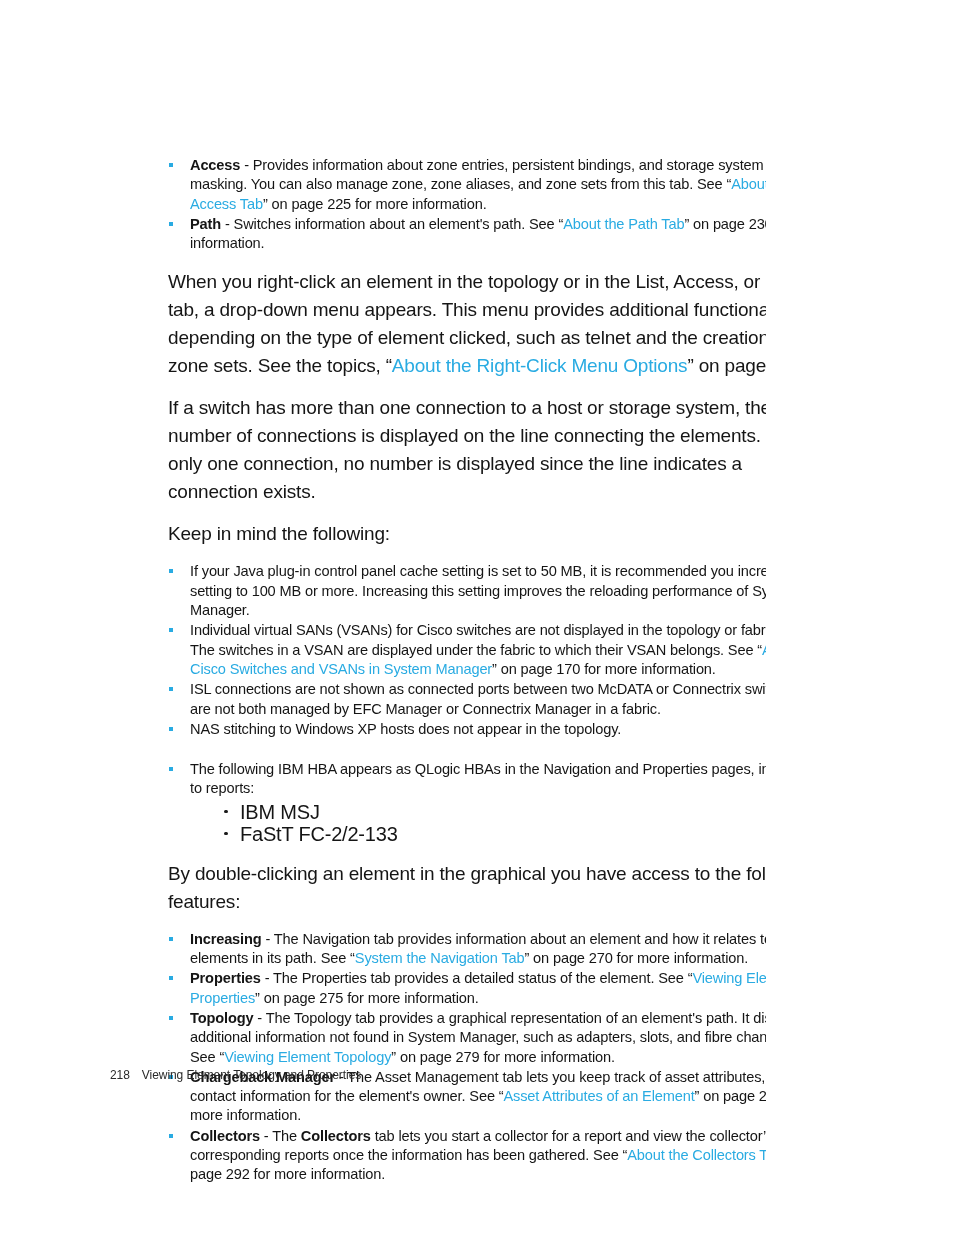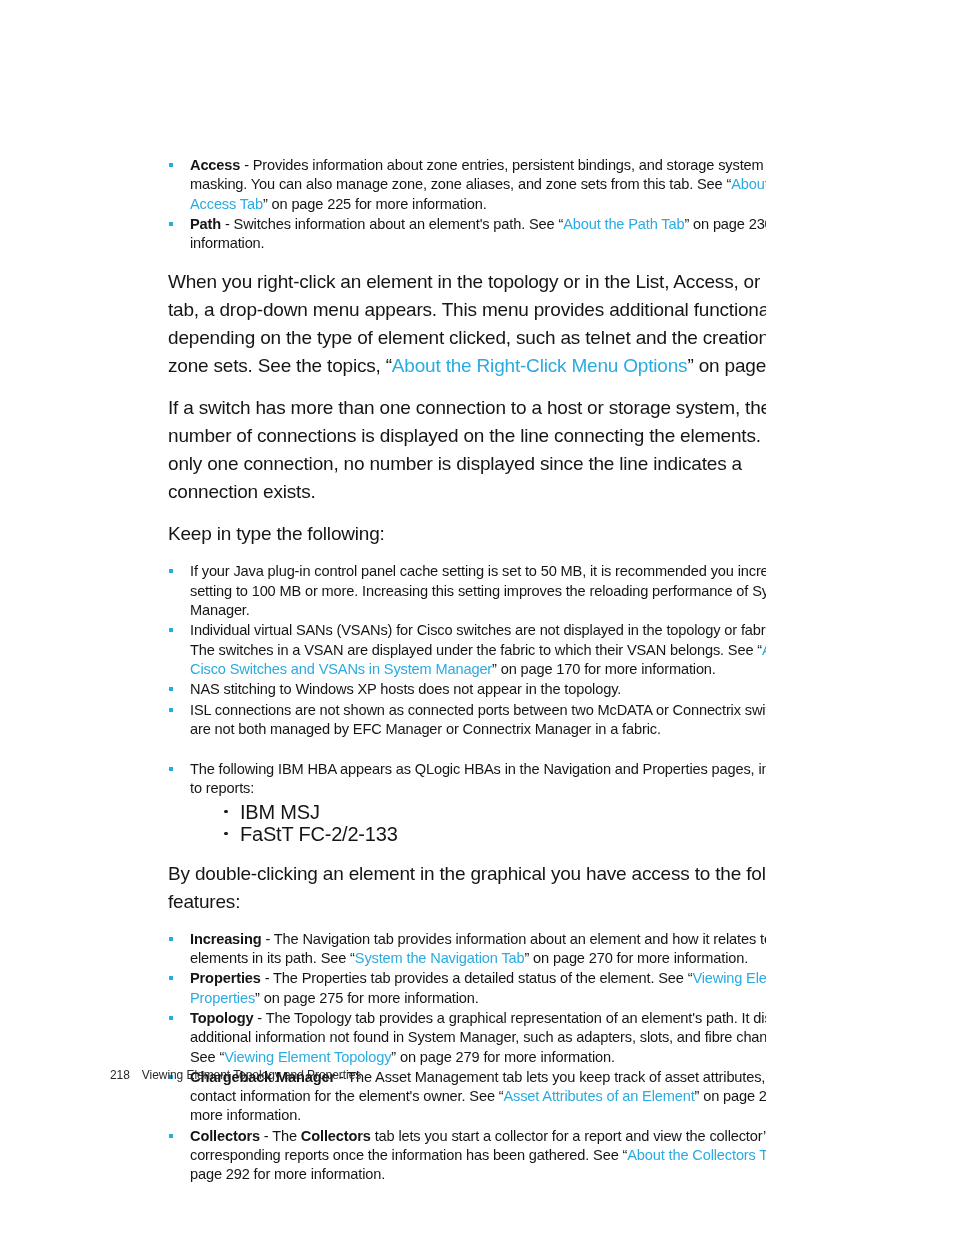--- a/index.html
+++ b/index.html
@@ -136,29 +136,29 @@
         <b>Path</b><span> - </span><span>Switches information about an element's path. See “</span><span class="xref">About the Path Tab</span><span>” on page 230 for more information.</span>
       </li>
     </ul>
 
     <div class="block-gap"></div>
 
     <p class="para"><span>When you right-click an element in the topology or in the List, Access, or Path tab, a drop-down menu appears. This menu provides additional functionality depending on the type of element clicked, such as telnet and the creation of zone sets. See the topics, “</span><span class="xref">About the Right-Click Menu Options</span><span>” on page 231.</span></p>
 
     <p class="para">If a switch has more than one connection to a host or storage system, the number of connections is displayed on the line connecting the elements. If lets is only one connection, no number is displayed since the line indicates a connection exists.</p>
 
-    <p class="para">Keep in type the following:</p>
+    <p class="para">Keep in mind the following:</p>
 
     <div class="block-gap"></div>
 
     <ul class="lvl1">
       <li><span>If your Java plug-in control panel cache setting is set to 50 MB, it is recommended you increase this setting to 100 MB or more. Increasing this setting improves the reloading performance of System Manager.</span></li>
       <li><span>Individual virtual SANs (VSANs) for Cisco switches are not displayed in the topology or fabric tree. The switches in a VSAN are displayed under the fabric to which their VSAN belongs. See “</span><span class="xref">About Cisco Switches and VSANs in System Manager</span><span>” on page 170 for more information.</span></li>
+      <li><span>ISL connections are not shown as connected ports between two McDATA or Connectrix switches that are not both managed by EFC Manager or Connectrix Manager in a fabric.</span></li>
       <li><span>NAS stitching to Windows XP hosts does not appear in the topology.</span></li>
-      <li><span>ISL connections are not shown as connected ports between two McDATA or Connectrix switches that are not both managed by EFC Manager or Connectrix Manager in a fabric.</span></li>
     </ul>
 
     <div class="spacer-gap"></div>
 
     <ul class="lvl1">
       <li>
         <span>The following IBM HBA appears as QLogic HBAs in the Navigation and Properties pages, in addition to reports:</span>
         <ul class="lvl2">
           <li>IBM MSJ</li>
           <li>FaStT FC-2/2-133</li>

